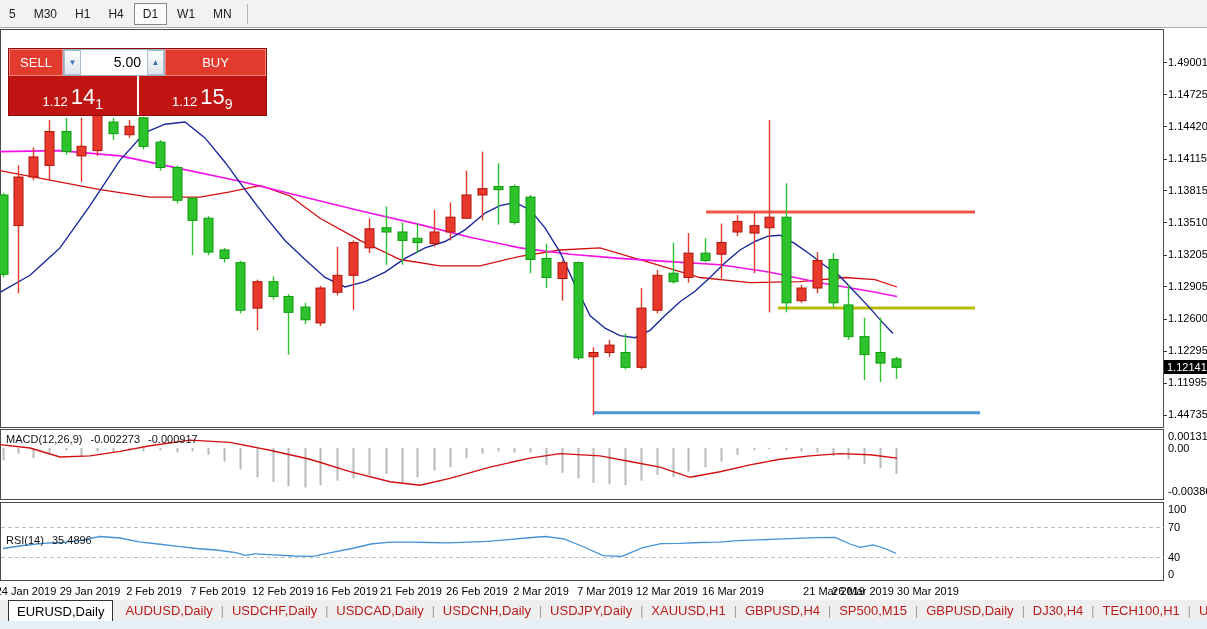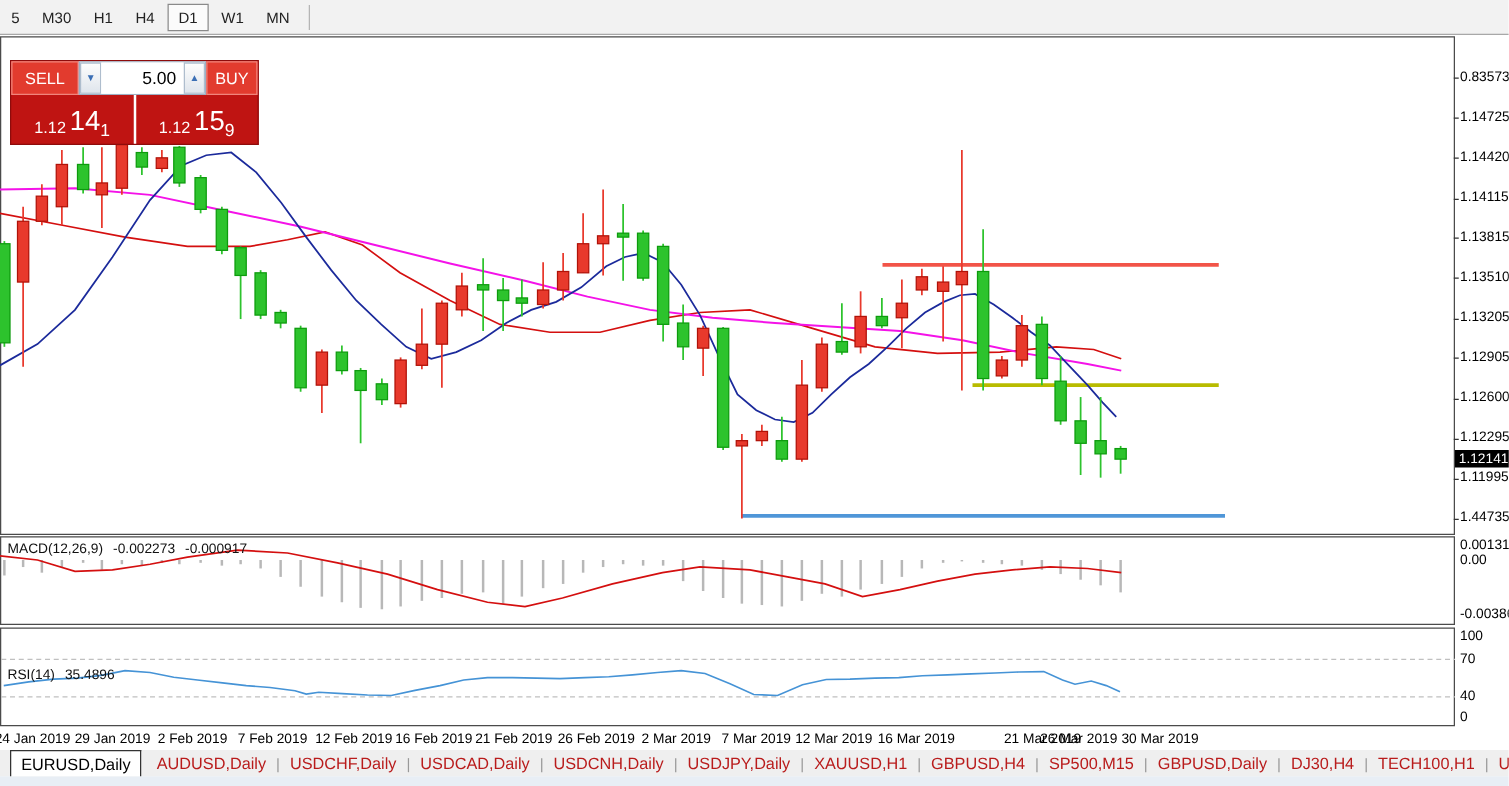--- a/index.html
+++ b/index.html
@@ -27,21 +27,21 @@
   .ind-label { position:absolute; z-index:8; font-size:11px; color:#111; }
   .ind-label span { margin-right:5px; }
 
   
   .axis-label { position:absolute; left:1168px; z-index:6; font-size:11px; color:#000; white-space:nowrap; }
   .axis-tick  { position:absolute; left:1163px; width:4px; height:1px; background:#333; z-index:6; }
   #price-tag { position:absolute; left:1164px; z-index:7; background:#000; color:#fff;
     font-size:11px; padding:1px 4px 1px 3px; }
 
   
-  #trade-panel { position:absolute; left:8px; top:48px; width:199px; height:68px; z-index:10;
+  #trade-panel { position:absolute; left:8px; top:48px; width:259px; height:68px; z-index:10;
     background:#bf1412; border:1px solid #8e0b0b; }
   #tp-row1 { display:flex; height:27px; }
   .tp-btn { background:#e23b2e; color:#fff; font-size:13px; display:flex; align-items:center;
     justify-content:center; border:1px solid #f0857c; cursor:pointer; }
   #sell-btn { width:54px; } #buy-btn { width:56px; flex:1; }
   #vol-group { display:flex; background:#fff; border:1px solid #9db0c4; height:27px; }
   .mini-btn { width:17px; background:linear-gradient(#fdfdfd,#dfe5ec); color:#3b6fb5;
     font-size:8px; display:flex; align-items:center; justify-content:center;
     border:1px solid #aebdcd; cursor:pointer; }
   #vol-field { width:66px; background:#fff; color:#000; font-size:14px; text-align:right;
@@ -329,21 +329,21 @@
       <div class="tab-sep">|</div>
       <div class="tab">GBPUSD,Daily</div>
       <div class="tab-sep">|</div>
       <div class="tab">DJ30,H4</div>
       <div class="tab-sep">|</div>
       <div class="tab">TECH100,H1</div>
       <div class="tab-sep">|</div>
       <div class="tab">UI</div>
     </div>
   <div id="bottom-strip"></div>
-<div class="axis-label" style="left: 1168px; top: 55.8px;">0.83573</div>
+<div class="axis-label" style="left: 1168px; top: 55.8px;">1.49001</div>
     <div class="axis-tick" style="left: 1163px; top: 62.3px;"></div>
     <div class="axis-label" style="left: 1168px; top: 87.5181px;">1.14725</div>
     <div class="axis-tick" style="left: 1163px; top: 94.0181px;"></div>
     <div class="axis-label" style="left: 1168px; top: 119.765px;">1.14420</div>
     <div class="axis-tick" style="left: 1163px; top: 126.265px;"></div>
     <div class="axis-label" style="left: 1168px; top: 152.012px;">1.14115</div>
     <div class="axis-tick" style="left: 1163px; top: 158.512px;"></div>
     <div class="axis-label" style="left: 1168px; top: 183.73px;">1.13815</div>
     <div class="axis-tick" style="left: 1163px; top: 190.23px;"></div>
     <div class="axis-label" style="left: 1168px; top: 215.976px;">1.13510</div>

